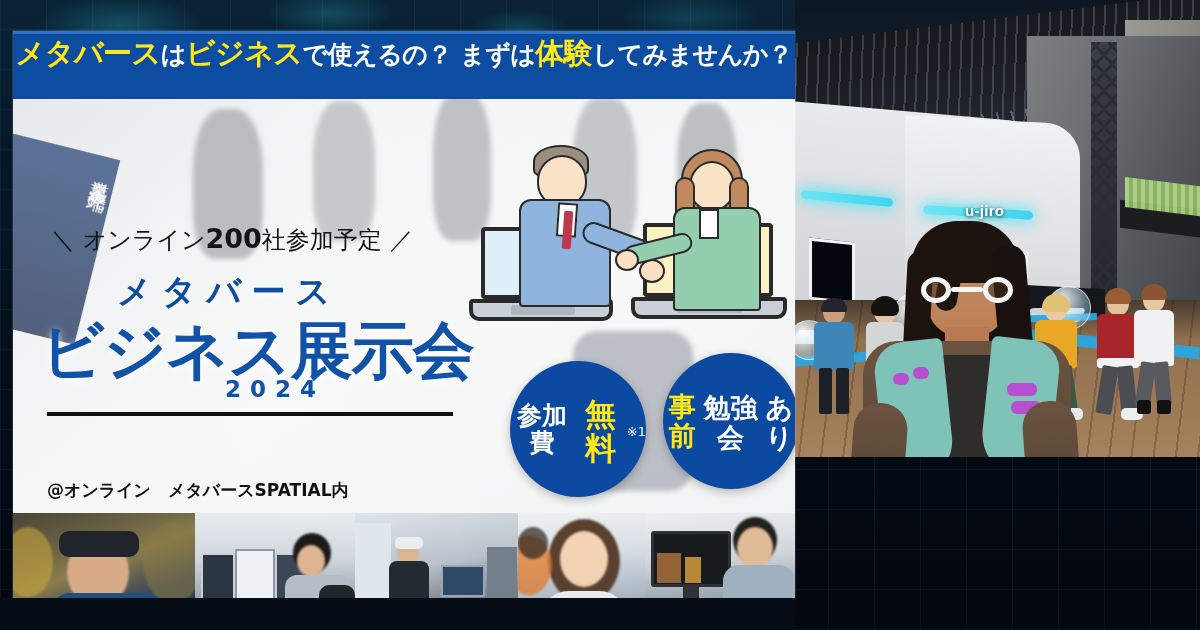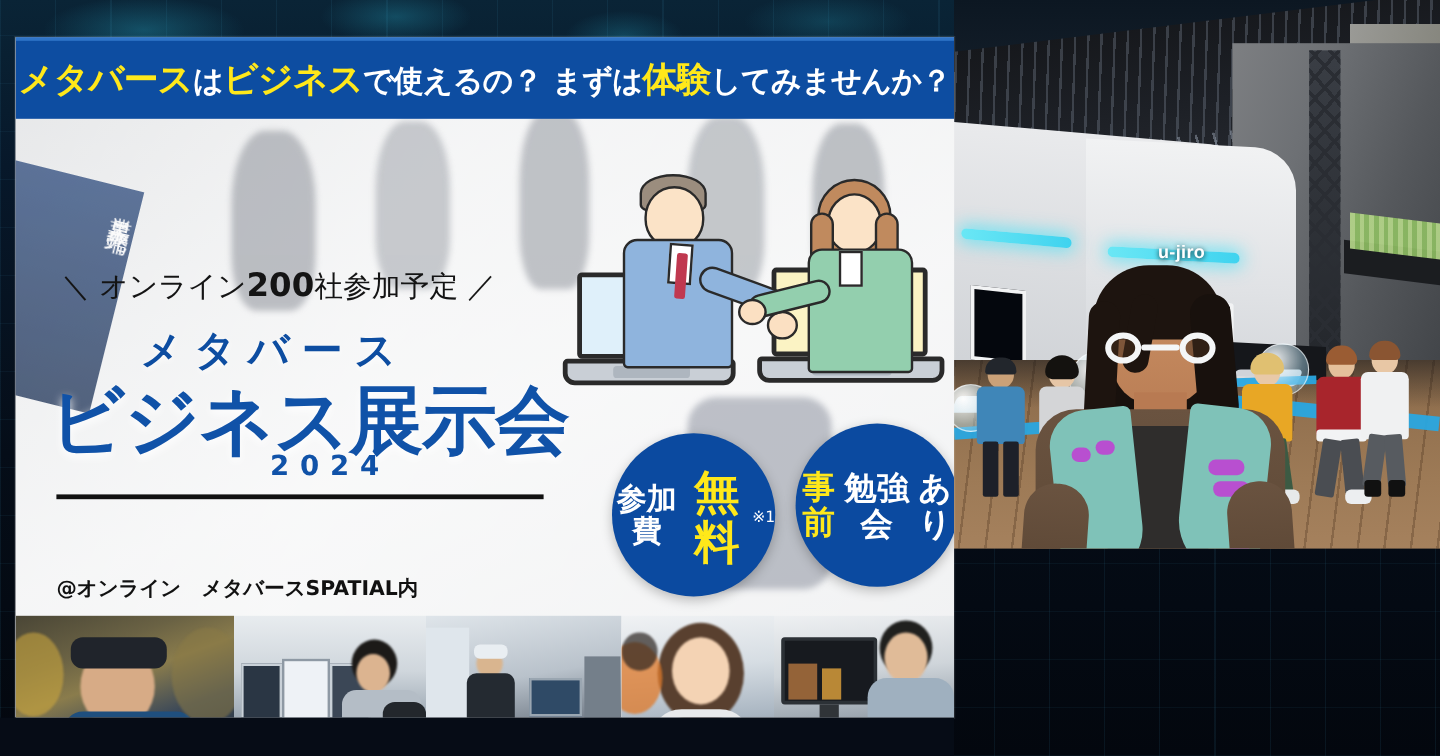--- a/index.html
+++ b/index.html
@@ -152,21 +152,21 @@
   .bg-banner{
     position:absolute; left:-34px; top:112px; width:120px; height:190px;
     background:linear-gradient(180deg,#2c4a7c,#1d3256); transform:rotate(14deg);
     color:#fff; font-size:19px; letter-spacing:3px; padding:10px 0 0 12px;
     writing-mode:vertical-rl; opacity:.75; filter:blur(.4px);
   }
 
   
   .headbar{
     position:absolute; left:0; top:0; width:782px; height:68px;
-    background:#0d4da1; display:flex; align-items:center; justify-content:center;
+    background:#0d4da1; display:flex; align-items:flex-start; justify-content:center;
     border-top:3px solid #2f74c8;
   }
   .headbar .ht{
     font-family:"DejaVu Sans", sans-serif;
     font-weight:bold; font-size:25px; color:#ffffff; white-space:nowrap;
     letter-spacing:-.5px;
   }
   .headbar .ht .y{ color:#ffe81a; font-size:29px; }
 
   
@@ -227,21 +227,21 @@
   .p-hand{ position:absolute; border-radius:50%; background:#fbe0c2; border:2px solid #2a2a2a;}
 
   
   .badge{
     position:absolute; border-radius:50%; background:#0b4aa0; color:#fff;
     display:flex; flex-direction:row; align-items:center; justify-content:center;
     font-family:"DejaVu Sans", sans-serif; font-weight:bold; text-align:center; line-height:1.08;
     box-shadow:0 3px 10px rgba(0,0,0,.25);
   }
   .badge .l1{ font-size:25px; }
-  .badge .l2{ font-size:38px; color:#ffe81a; margin-top:5px; }
+  .badge .l2{ font-size:31px; color:#ffe81a; margin-top:5px; }
   .badge .l3{ font-size:13px; font-weight:normal; margin-top:7px; }
   .badge.b1{ left:497px; top:330px; width:136px; height:136px; }
   .badge.b2{ left:650px; top:322px; width:136px; height:136px; }
   .badge.b2 .y{ color:#ffe81a; font-size:27px; }
   .badge.b2 .w{ color:#fff; font-size:27px; margin-top:3px; }
 
   
   .strip{ position:absolute; left:0; top:482px; width:782px; height:116px; display:flex; }
   .ph{ position:relative; height:116px; overflow:hidden; }
   .ph.p1{ width:182px; }

